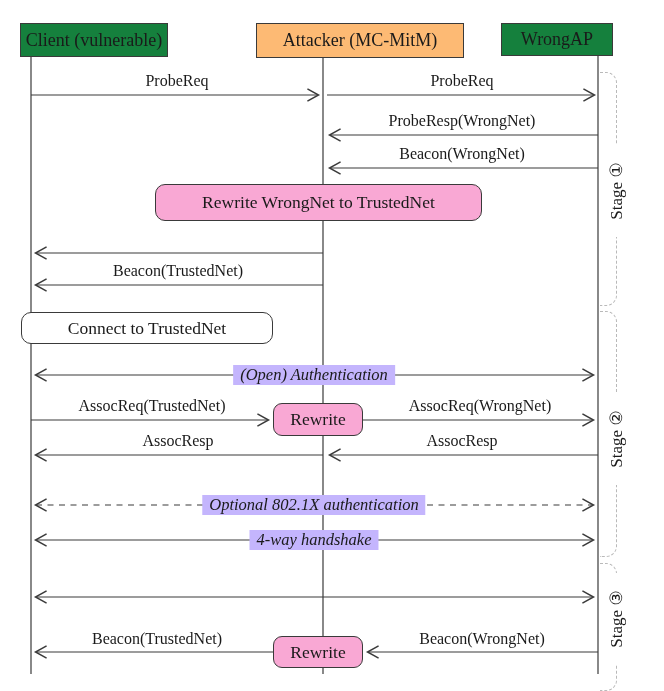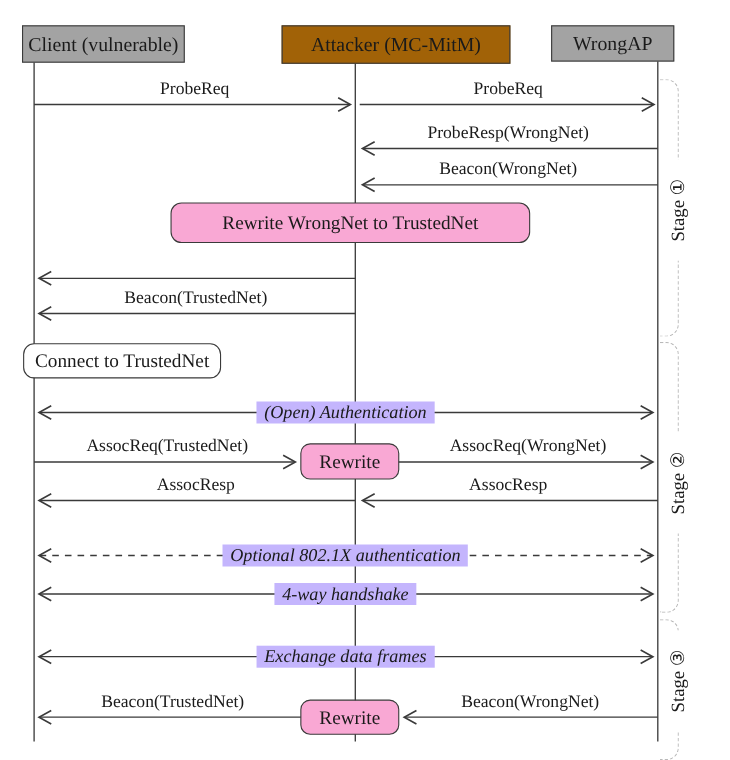--- a/index.html
+++ b/index.html
@@ -6,22 +6,22 @@
   #figure{
     position:relative;width:664px;height:691px;background:#ffffff;
     font-family:"Liberation Serif","DejaVu Serif",serif;color:#1a1a1a;overflow:hidden;
   }
   #wires{position:absolute;left:0;top:0;width:664px;height:691px;}
   .actor{
     position:absolute;box-sizing:border-box;border:1.6px solid #3a3a3a;
     display:flex;align-items:center;justify-content:center;
     font-size:18px;white-space:nowrap;z-index:3;
   }
-  .actor.green{background:#a3a3a3;}
-  .actor.pink{background:#a16207;}
+  .actor.green{background:#15803d;}
+  .actor.pink{background:#fdba74;}
   .note{
     position:absolute;box-sizing:border-box;border:1.4px solid #3a3a3a;
     display:flex;align-items:center;justify-content:center;
     font-size:17.5px;white-space:nowrap;z-index:3;border-radius:10px;
   }
   .note.pink{background:#f9a8d4;}
   .note.white{background:#ffffff;}
   .msg{
     position:absolute;transform:translateX(-50%);
     font-size:16px;white-space:nowrap;z-index:2;line-height:20px;
@@ -86,34 +86,33 @@
 
   <div class="stage-label" style="left:571px;top:180px;">Stage ①</div>
   <div class="stage-label" style="left:571px;top:428px;">Stage ②</div>
   <div class="stage-label" style="left:571px;top:608px;">Stage ③</div>
 
   <div class="actor green" style="left:20px;top:23px;width:148px;height:34px;">Client (vulnerable)</div>
   <div class="actor pink" style="left:256px;top:23px;width:208px;height:35px;">Attacker (MC-MitM)</div>
   <div class="actor green" style="left:501px;top:23px;width:112px;height:33px;">WrongAP</div>
 
   <div class="note pink" style="left:155px;top:184px;width:327px;height:37px;">Rewrite WrongNet to TrustedNet</div>
-  <div class="note white" style="left:21px;top:312px;width:180px;height:32px;">Connect to TrustedNet</div>
+  <div class="note white" style="left:21px;top:312px;width:252px;height:32px;">Connect to TrustedNet</div>
   <div class="note pink" style="left:273px;top:403px;width:90px;height:33px;border-radius:9px;">Rewrite</div>
   <div class="note pink" style="left:273px;top:636px;width:90px;height:32px;border-radius:9px;">Rewrite</div>
 
   <div class="msg" style="left:177px;top:71px;">ProbeReq</div>
   <div class="msg" style="left:462px;top:71px;">ProbeReq</div>
   <div class="msg" style="left:462px;top:111px;">ProbeResp(WrongNet)</div>
   <div class="msg" style="left:462px;top:144px;">Beacon(WrongNet)</div>
   <div class="msg" style="left:178px;top:261px;">Beacon(TrustedNet)</div>
   <div class="msg" style="left:152px;top:396px;">AssocReq(TrustedNet)</div>
   <div class="msg" style="left:480px;top:396px;">AssocReq(WrongNet)</div>
   <div class="msg" style="left:178px;top:431px;">AssocResp</div>
   <div class="msg" style="left:462px;top:431px;">AssocResp</div>
   <div class="msg" style="left:157px;top:629px;">Beacon(TrustedNet)</div>
   <div class="msg" style="left:482px;top:629px;">Beacon(WrongNet)</div>
 
   <div class="msg-online" style="left:314px;top:375px;">(Open) Authentication</div>
   <div class="msg-online" style="left:314px;top:505px;">Optional 802.1X authentication</div>
   <div class="msg-online" style="left:314px;top:540px;font-family:Liberation Serif, serif;">4-way handshake</div>
-  <div class="msg-online" style="left:314px;top:597px;">Exchange data frames</div>
 
 </div>
 
 </body></html>

